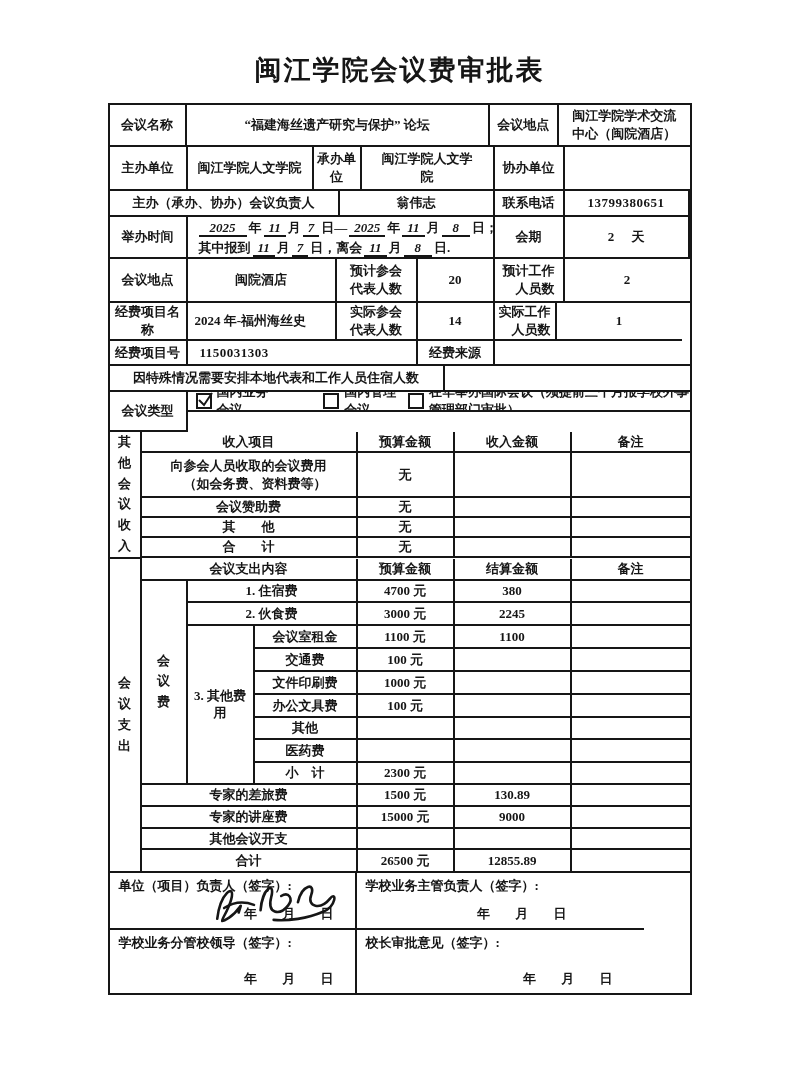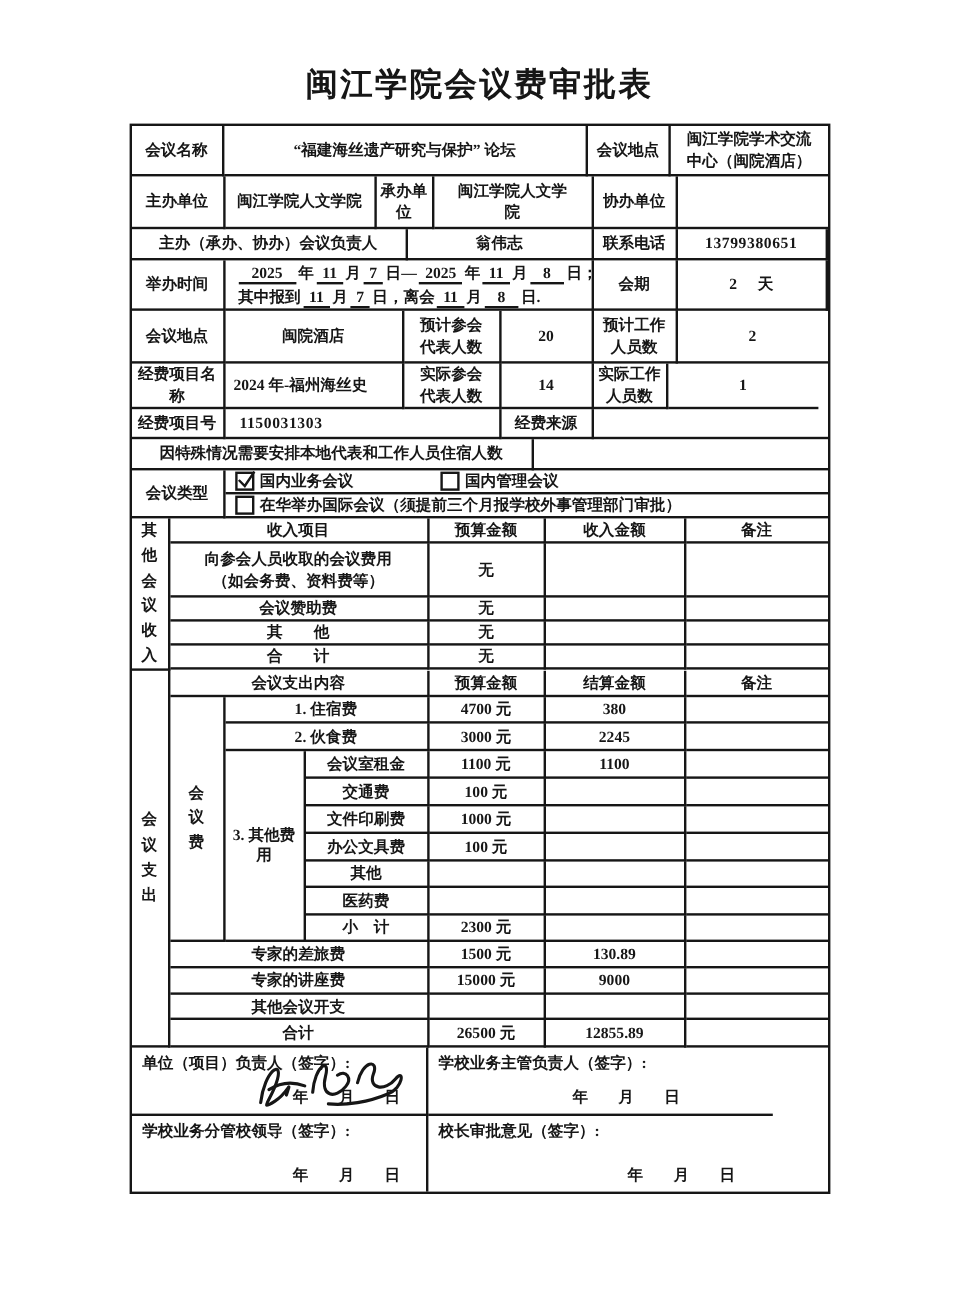--- a/index.html
+++ b/index.html
@@ -16,29 +16,29 @@
   .form { width:580px; margin:0 auto; border:2px solid var(--ink); box-sizing:content-box; }
   .row { display:flex; }
   .c {
     box-sizing:border-box; border-right:2px solid var(--ink); border-bottom:2px solid var(--ink);
     display:flex; align-items:center; justify-content:center; text-align:center;
     font-size:13px; line-height:1.35; overflow:hidden;
   }
   .lr { border-right:none !important; }
   .lb { border-bottom:none !important; }
   .left { justify-content:flex-start; text-align:left; }
-  .pre { white-space:pre-line; }
+  .pre { white-space:pre-line;text-align:right; }
   .ba { word-break:break-all; }
   .pad8 { padding:0 9px; }
   .pad16 { padding:0 17px; }
   .padL { padding-left:12px; }
   .vlab { word-break:break-all; padding:0 13px; line-height:1.6; }
   .num { letter-spacing:0.5px; }
   .gap { word-spacing:14px; }
-  .ul { border-bottom:2px solid var(--ink); padding:0 5px; display:inline-block; line-height:15px; }
+  .ul { border-bottom:2px solid var(--ink); padding:0 5px; display:inline-block; line-height:15px;font-style:italic; }
   .ulyr { padding:0 11px; }
   .timecell { flex-direction:column; align-items:flex-start; padding-left:10px; }
   .timeline { height:20px; display:flex; align-items:flex-end; white-space:nowrap; font-size:13px; }
   .timeline span { margin:0 1px; }
   .cb {
     display:inline-block; width:12px; height:12px; border:2px solid var(--ink);
     margin-right:5px; position:relative; flex:none;
   }
   .cb svg { position:absolute; left:-2px; top:-4px; }
   .typrow { padding-left:8px; }
@@ -143,21 +143,21 @@
       <div class="c lr" style="width:195px"></div>
     </div>
 
     <div class="row" style="height:26px">
       <div class="c" style="width:335px">因特殊情况需要安排本地代表和工作人员住宿人数</div>
       <div class="c lr" style="width:245px"></div>
     </div>
 
     <div class="row" style="height:40px">
       <div class="c" style="width:78px">会议类型</div>
-      <div style="width:502px;display:flex;flex-direction:column">
+      <div style="width:502px;display:flex;flex-direction:row">
         <div class="c lr left typrow" style="height:20px">
           <span class="cb">
             <svg width="18" height="18" viewBox="0 0 18 18">
                 <path d="M3 9 L8 14 L16 2" fill="none" stroke="#161616" stroke-width="2"></path>
               </svg>
           </span>
           <span>国内业务会议</span>
           <span style="width:72px"></span>
           <span class="cb"></span>
           <span>国内管理会议</span>

